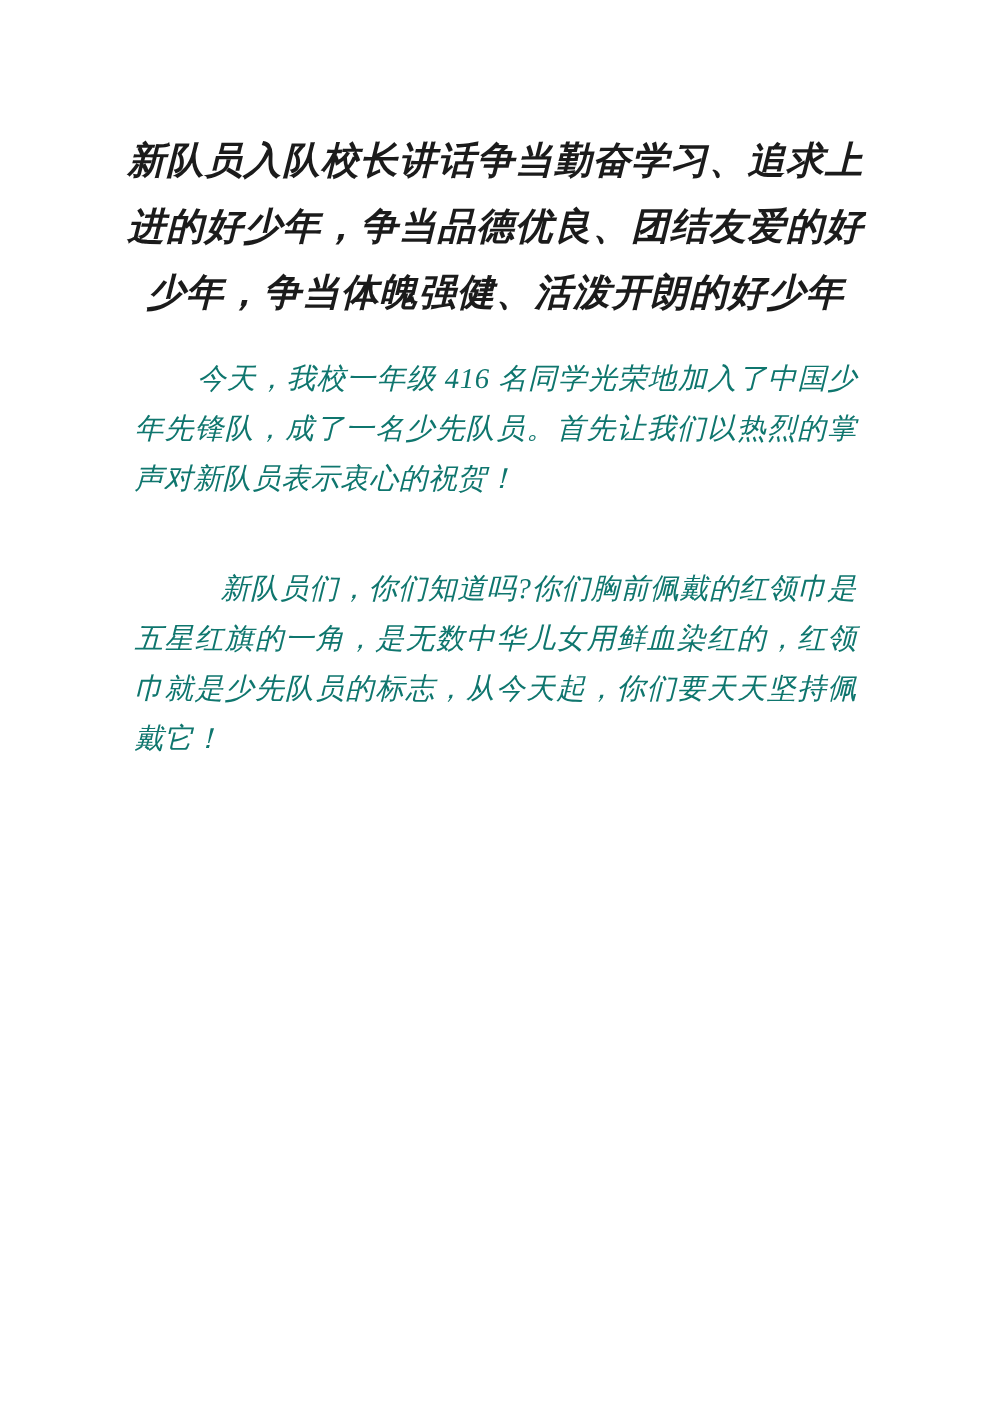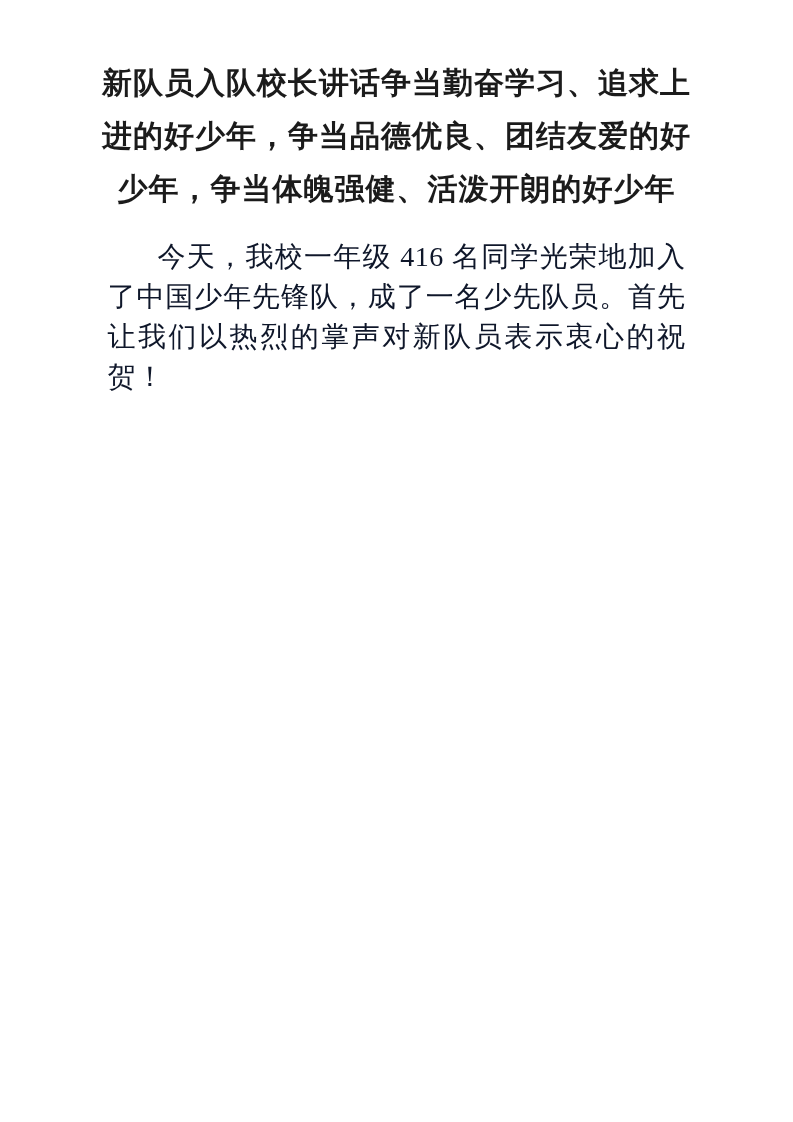--- a/index.html
+++ b/index.html
@@ -10,46 +10,48 @@
     width: 793px;
     height: 1122px;
     background: #ffffff;
     color: #212121;
     font-family: "Liberation Serif", "DejaVu Serif", serif;
     overflow: hidden;
   }
   .page {
     width: 600px;
     margin: 0 auto;
-    padding-top: 56px;
+    padding-top: 102px;
     box-sizing: border-box;
+    font-style: italic;
   }
   .doc-title {
     font-size: 30px;
     line-height: 53px;
     font-weight: bold;
     text-align: center;
     letter-spacing: 1px;
     margin: 0 0 22px 0;
     color: #1b1b1b;
   }
   .para {
     width: 578px;
     margin: 0 auto 48px auto;
-    font-size: 28px;
+    font-size: 23px;
     line-height: 40px;
     text-align: justify;
     letter-spacing: 0.5px;
-    color: #0f172a;
+    color: #0f766e;
   }
   .indent-2 { text-indent: 50px; }
   .indent-3 { text-indent: 69px; }
 </style>
 </head>
 <body>
 
 <div class="page">
   <h1 class="doc-title"><span>新队员入队校长讲话争当勤奋学习、追求上进的好少年，争当品德优良、团结友爱的好少年，争当体魄强健、活泼开朗的好少年</span></h1>
 
   <p class="para indent-2">今天，我校一年级 416 名同学光荣地加入了中国少年先锋队，成了一名少先队员。首先让我们以热烈的掌声对新队员表示衷心的祝贺！</p>
 
+  <p class="para indent-3">新队员们，你们知道吗?你们胸前佩戴的红领巾是五星红旗的一角，是无数中华儿女用鲜血染红的，红领巾就是少先队员的标志，从今天起，你们要天天坚持佩戴它！</p>
 
 </div>
 
 </body></html>

